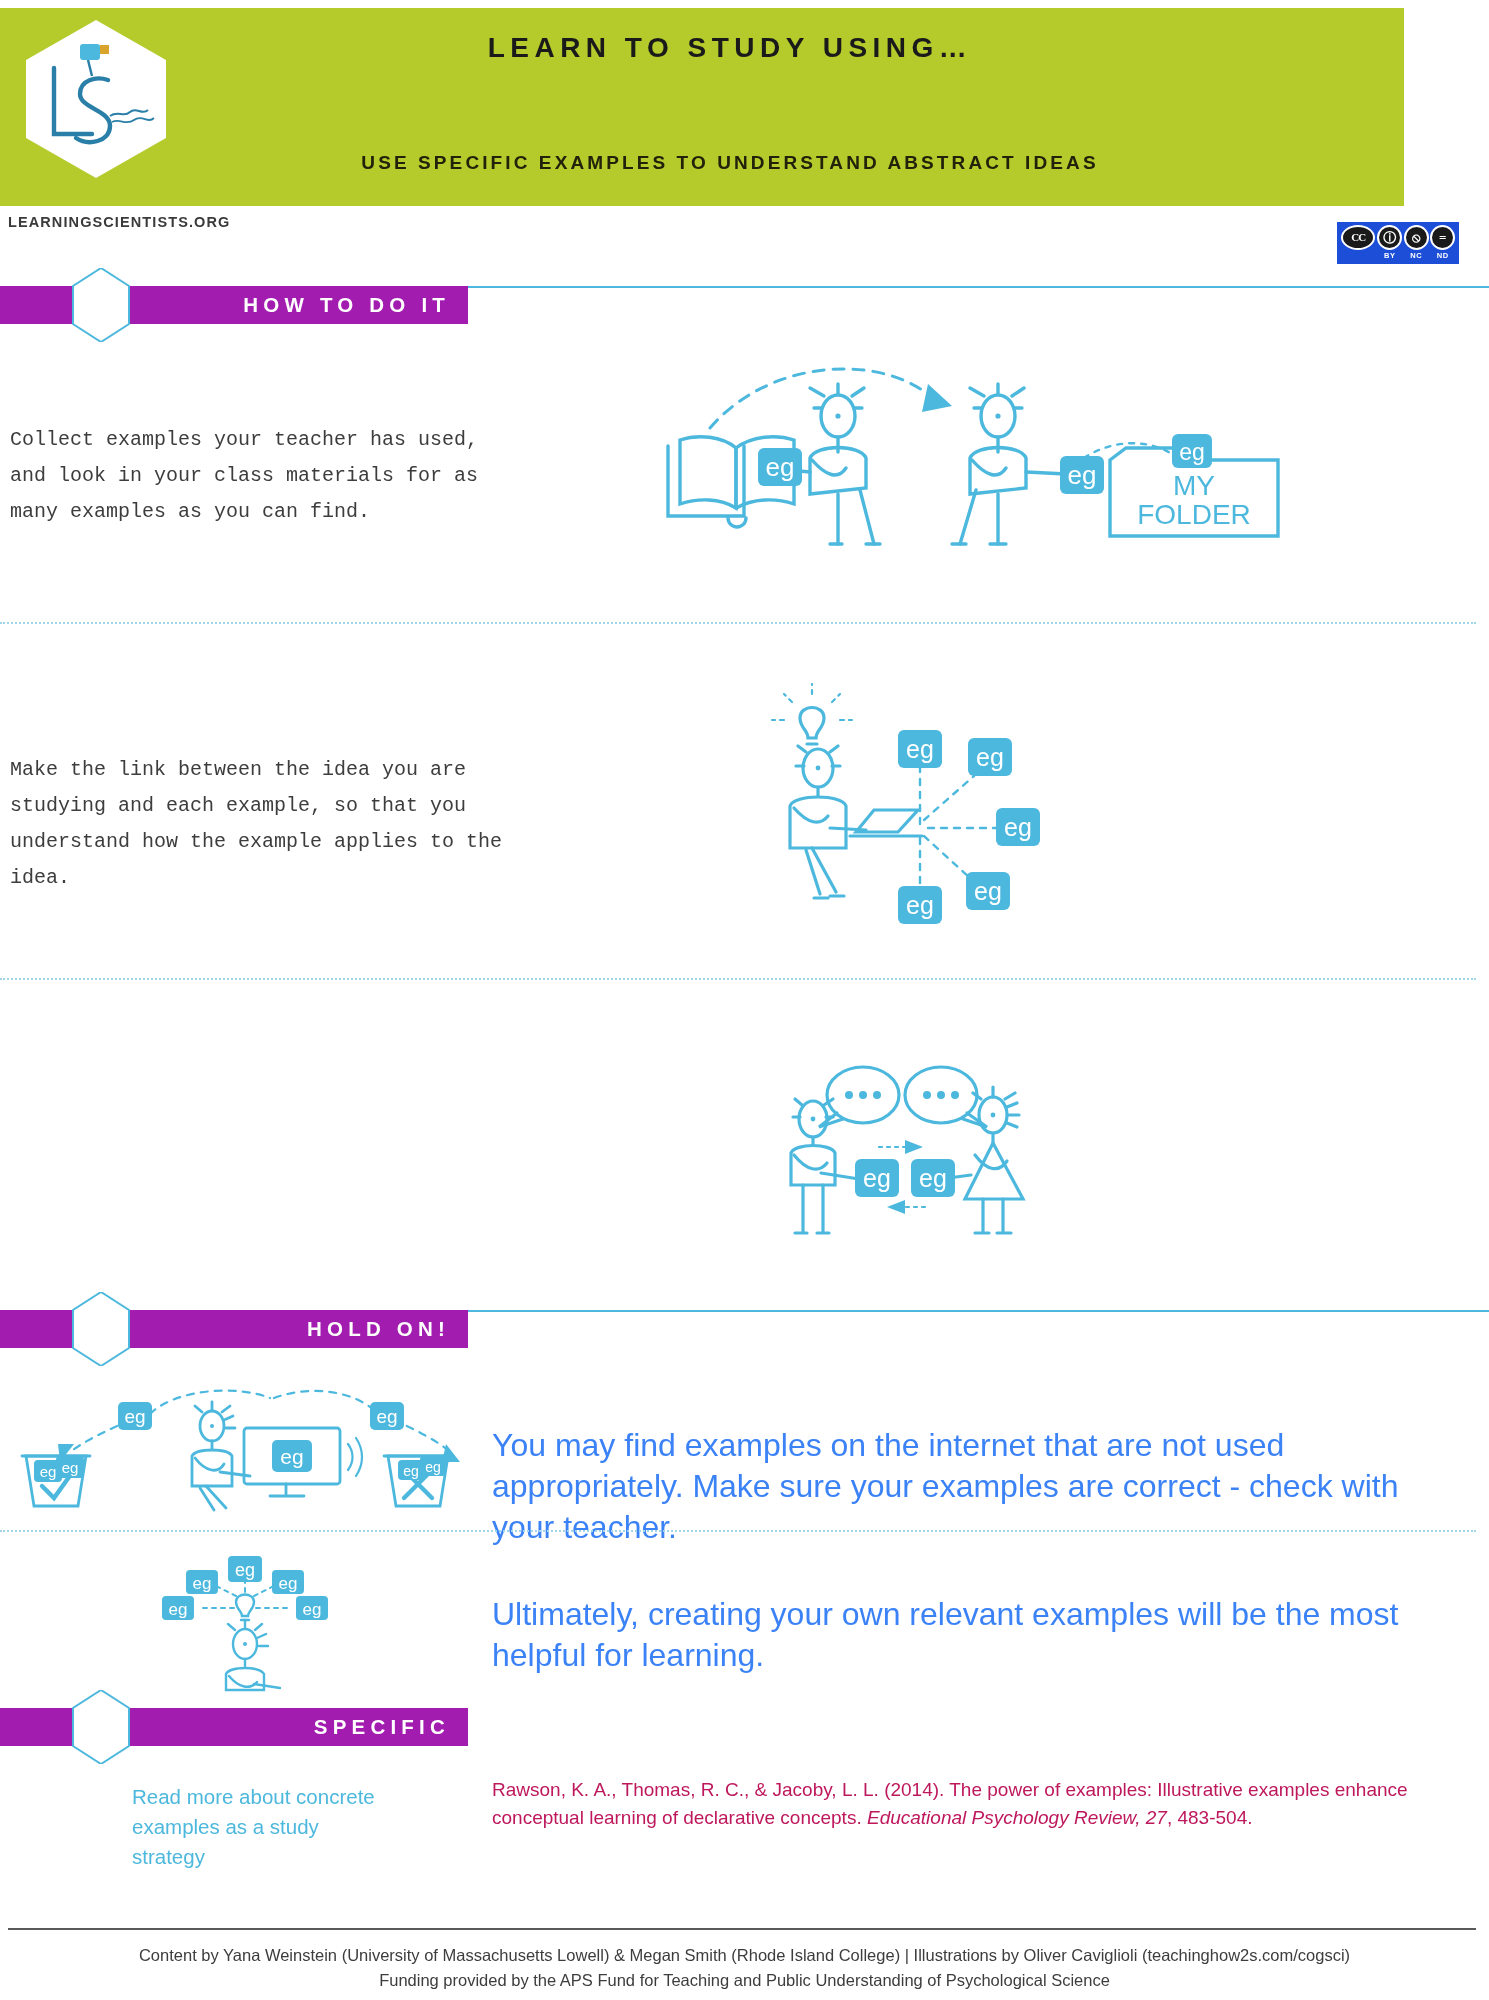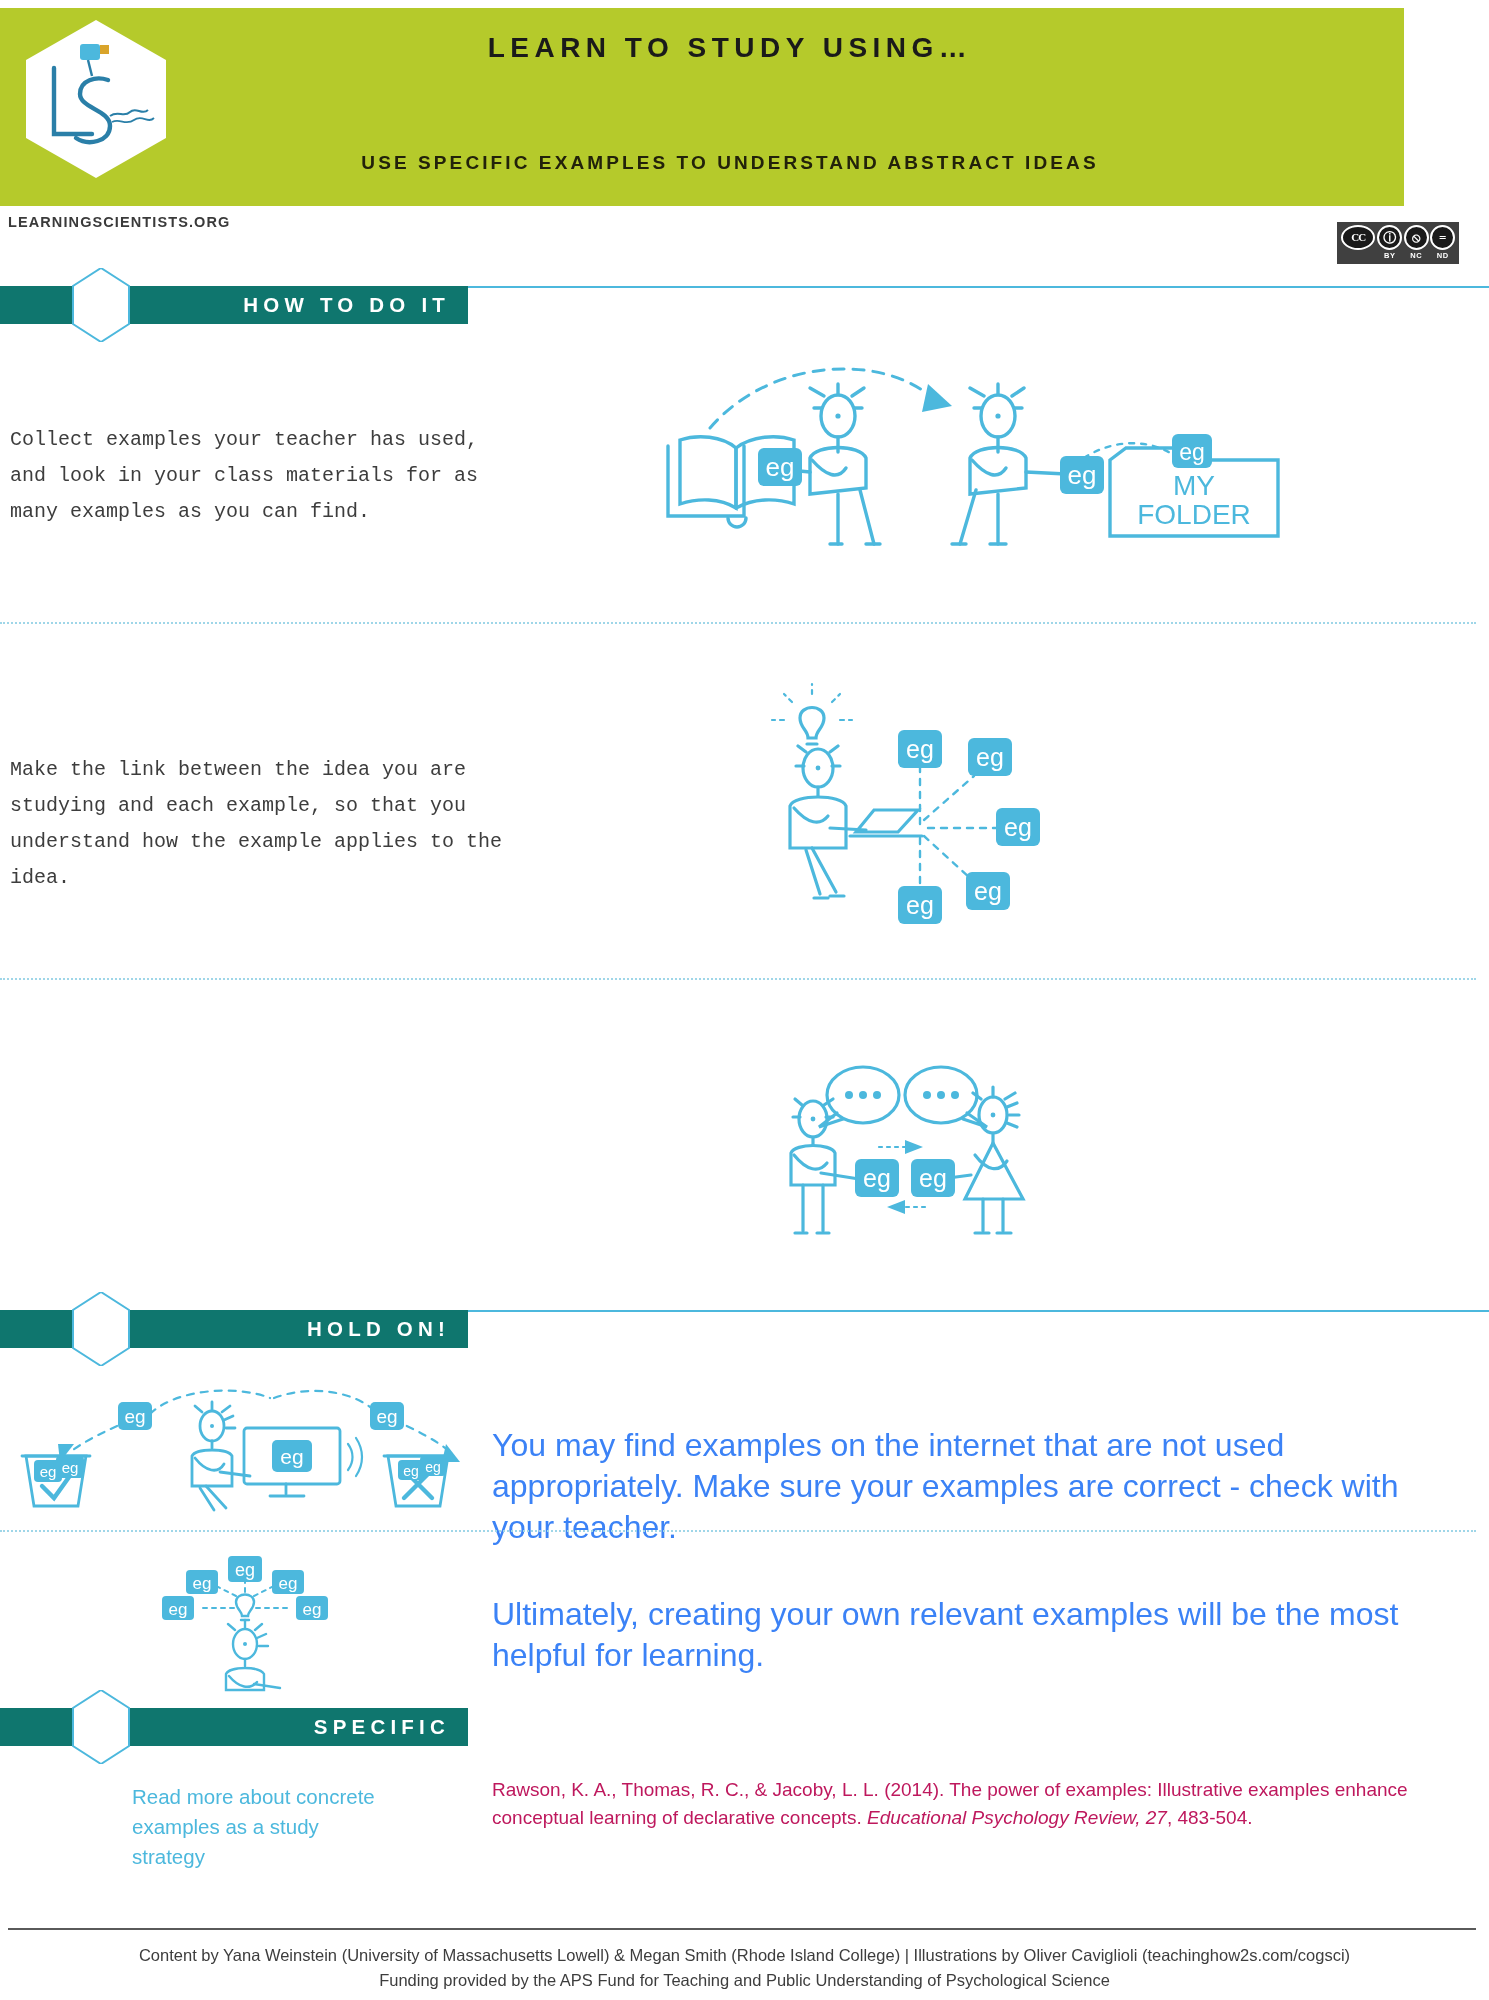--- a/index.html
+++ b/index.html
@@ -72,21 +72,21 @@
     letter-spacing: 1.1px;
     color: #3a3a3a;
     font-family: "Liberation Sans", sans-serif;
   }
 
   
   .cc-badge {
     position: absolute;
     left: 1337px; top: 222px;
     width: 122px; height: 42px;
-    background: #404040;
+    background: #1d4ed8;
     display: flex;
     align-items: flex-start;
     padding: 3px 3px 0 3px;
   }
   .cc-cell {
     position: relative;
     width: 29px; height: 39px;
     display: flex;
     flex-direction: column;
     align-items: center;
@@ -107,21 +107,21 @@
   .cc-lab {
     color: #ffffff; font-size: 7.5px; font-weight: bold;
     letter-spacing: 0.5px; margin-top: 1px;
     font-family: "Liberation Sans", sans-serif;
   }
 
   
   .sec-bar {
     position: absolute;
     height: 38px;
-    background: #0f766e;
+    background: #a21caf;
     left: 0;
   }
   .sec-bar .hexcut {
     position: absolute;
     left: 72px; top: -18px;
     width: 58px; height: 74px;
   }
   .sec-bar .sec-label {
     position: absolute;
     right: 18px; top: 0;

